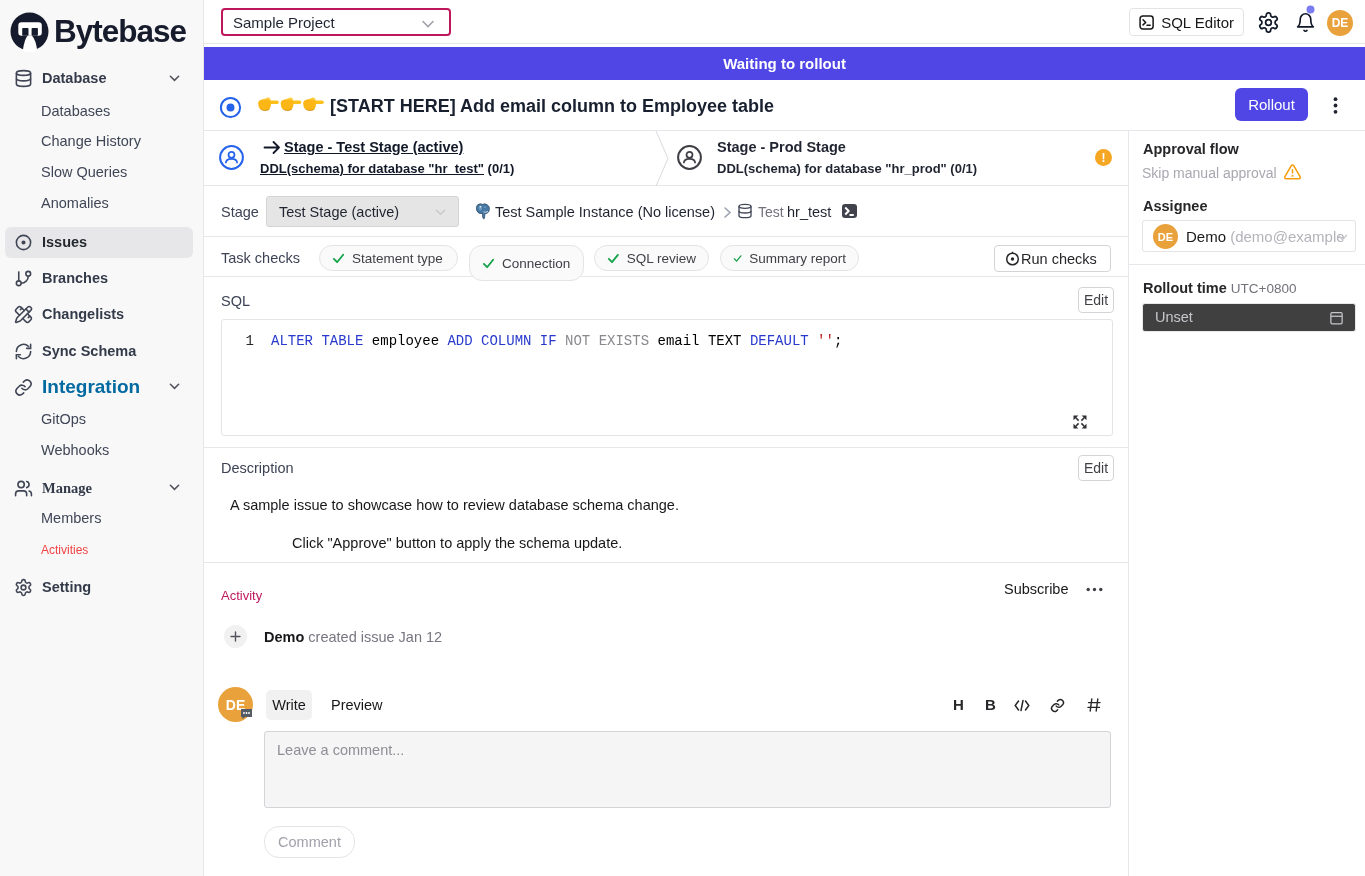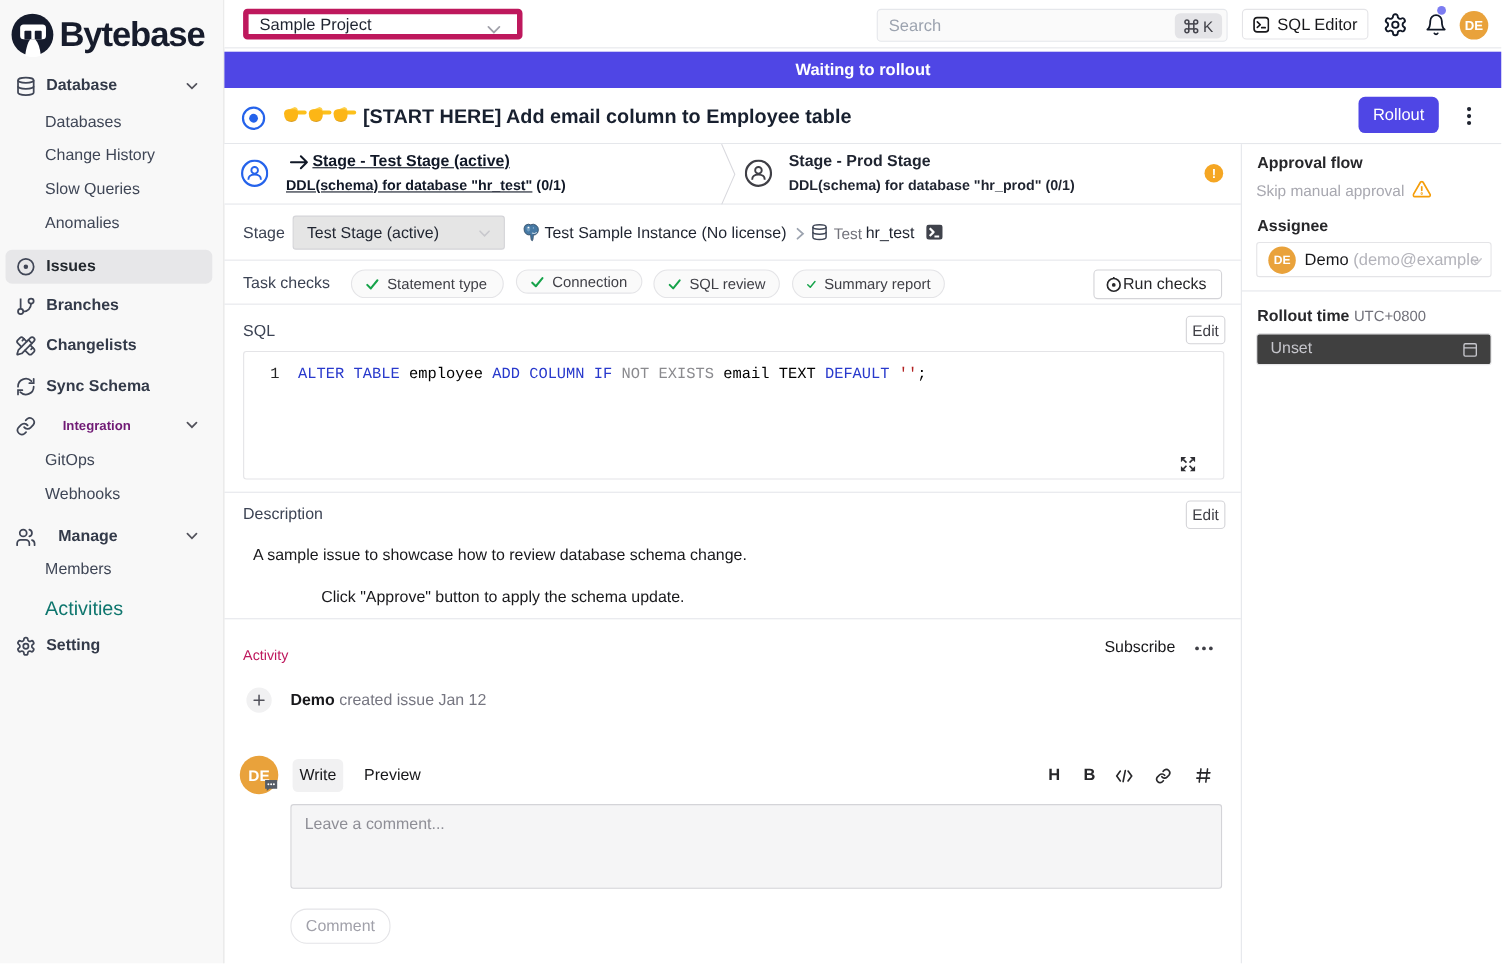--- a/index.html
+++ b/index.html
@@ -87,74 +87,61 @@
             <path d="M21 3v5h-5 M3 21v-5h5"></path>
           </svg>
         <span style="margin-left:9px;font-size:14.5px;font-weight:bold;color:#333a49;">Sync Schema</span>
       </div>
 
       <div class="abs flex" style="left:14px;top:377px;height:20px;">
         <svg width="19" height="19" viewBox="0 0 24 24" fill="none" stroke="#404656" stroke-width="2" stroke-linecap="round">
             <path d="M10 13a5 5 0 0 0 7.5.5l3-3a5 5 0 0 0-7-7l-1.7 1.7"></path>
             <path d="M14 11a5 5 0 0 0-7.5-.5l-3 3a5 5 0 0 0 7 7l1.7-1.7"></path>
           </svg>
-        <span style="margin-left:24px;font-size:12px;font-weight:bold;color:#701a75;">Integration</span>
+        <span style="margin-left:9px;font-size:19px;font-weight:bold;color:#0369a1;">Integration</span>
       </div>
       <svg class="abs" style="left:168px;top:381px;" width="13" height="11" viewBox="0 0 14 12">
           <path d="M2.5 3.5 L7 8 L11.5 3.5" stroke="#52525b" stroke-width="1.7" fill="none" stroke-linecap="round"></path>
         </svg>
       <div class="abs" style="left:41px;top:411px;font-size:14.5px;color:#3f4656;">GitOps</div>
       <div class="abs" style="left:41px;top:442px;font-size:14.5px;color:#3f4656;">Webhooks</div>
 
       <div class="abs flex" style="left:14px;top:478px;height:20px;">
         <svg width="19" height="19" viewBox="0 0 24 24" fill="none" stroke="#404656" stroke-width="2" stroke-linecap="round">
             <path d="M16 21v-2a4 4 0 0 0-4-4H6a4 4 0 0 0-4 4v2"></path>
             <circle cx="9" cy="7" r="4"></circle>
             <path d="M22 21v-2a4 4 0 0 0-3-3.87 M16 3.13a4 4 0 0 1 0 7.75"></path>
           </svg>
-        <span style="margin-left:20px;font-size:14.5px;font-weight:bold;color:#333a49;">Manage</span>
+        <span style="margin-left:9px;font-size:14.5px;font-weight:bold;color:#333a49;font-family:Liberation Serif, serif;">Manage</span>
       </div>
       <svg class="abs" style="left:168px;top:482px;" width="13" height="11" viewBox="0 0 14 12">
           <path d="M2.5 3.5 L7 8 L11.5 3.5" stroke="#52525b" stroke-width="1.7" fill="none" stroke-linecap="round"></path>
         </svg>
       <div class="abs" style="left:41px;top:510px;font-size:14.5px;color:#3f4656;">Members</div>
-      <div class="abs" style="left:41px;top:543px;font-size:18px;color:#0f766e;text-align:center;">Activities</div>
+      <div class="abs" style="left:41px;top:543px;font-size:12px;color:#ef4444;text-align:center;">Activities</div>
 
       <div class="abs flex" style="left:14px;top:577px;height:20px;">
         <svg width="19" height="19" viewBox="0 0 24 24" fill="none" stroke="#404656" stroke-width="2">
             <path d="M12.22 2h-.44a2 2 0 0 0-2 2v.18a2 2 0 0 1-1 1.73l-.43.25a2 2 0 0 1-2 0l-.15-.08a2 2 0 0 0-2.73.73l-.22.38a2 2 0 0 0 .73 2.73l.15.1a2 2 0 0 1 1 1.72v.51a2 2 0 0 1-1 1.74l-.15.09a2 2 0 0 0-.73 2.73l.22.38a2 2 0 0 0 2.73.73l.15-.08a2 2 0 0 1 2 0l.43.25a2 2 0 0 1 1 1.73V20a2 2 0 0 0 2 2h.44a2 2 0 0 0 2-2v-.18a2 2 0 0 1 1-1.73l.43-.25a2 2 0 0 1 2 0l.15.08a2 2 0 0 0 2.73-.73l.22-.39a2 2 0 0 0-.73-2.73l-.15-.08a2 2 0 0 1-1-1.74v-.5a2 2 0 0 1 1-1.74l.15-.09a2 2 0 0 0 .73-2.73l-.22-.38a2 2 0 0 0-2.73-.73l-.15.08a2 2 0 0 1-2 0l-.43-.25a2 2 0 0 1-1-1.73V4a2 2 0 0 0-2-2z"></path>
             <circle cx="12" cy="12" r="3"></circle>
           </svg>
         <span style="margin-left:9px;font-size:14.5px;font-weight:bold;color:#333a49;">Setting</span>
       </div>
     </div>
   </div>
 
   <div class="abs" style="left:204px;top:0;width:1161px;height:44px;background:#fff;border-bottom:1px solid #e5e7eb;"></div>
 
-  <div class="abs flex" style="left:221px;top:8px;width:254px;height:28px;border:5px solid #be185d;border-radius:4px;background:#fff;padding:0 10px;">
+  <div class="abs flex" style="left:221px;top:8px;width:230px;height:28px;border:2px solid #be185d;border-radius:4px;background:#fff;padding:0 10px;">
     <span style="font-size:15px;color:#1f2430;">Sample Project</span>
     <svg class="abs" style="right:14px;top:8px;" width="14" height="12" viewBox="0 0 14 12">
         <path d="M2 3.5 L7 8.5 L12 3.5" stroke="#a1a1aa" stroke-width="1.6" fill="none" stroke-linecap="round"></path>
       </svg>
   </div>
 
-  <div class="abs flex" style="left:797px;top:8px;width:319px;height:30px;border:1px solid #e5e7eb;border-radius:4px;background:#fafafa;padding:0 8px;">
-    <span style="font-size:15px;color:#9ca3af;padding-left:2px;">Search</span>
-    <div class="flex" style="position:absolute;right:4px;top:3px;height:23px;background:#e4e4e7;border-radius:5px;padding:0 8px;font-size:14px;color:#3f3f46;">
-      <svg width="14" height="14" viewBox="0 0 14 14" style="margin-right:4px;" fill="none" stroke="#44444c" stroke-width="1.4">
-          <rect x="4.7" y="4.7" width="4.6" height="4.6"></rect>
-          <circle cx="3" cy="3" r="1.8"></circle>
-          <circle cx="11" cy="3" r="1.8"></circle>
-          <circle cx="3" cy="11" r="1.8"></circle>
-          <circle cx="11" cy="11" r="1.8"></circle>
-        </svg>
-      <span>K</span>
-    </div>
-  </div>
 
   <div class="abs flex" style="left:1129px;top:8px;width:115px;height:28px;border:1px solid #e4e4e7;border-radius:4px;background:#fff;padding:0 9px;">
     <svg width="17" height="17" viewBox="0 0 17 17">
         <rect x="1.2" y="1.2" width="14.6" height="14.6" rx="3" fill="none" stroke="#18181b" stroke-width="1.7"></rect>
         <path d="M4.5 5.5 L7.5 8.5 L4.5 11.2" stroke="#18181b" stroke-width="1.7" fill="none" stroke-linecap="round" stroke-linejoin="round"></path>
         <path d="M9 11.5 H12.5" stroke="#18181b" stroke-width="1.7" stroke-linecap="round"></path>
       </svg>
     <span style="font-size:15px;color:#18181b;margin-left:7px;">SQL Editor</span>
   </div>
 
@@ -272,21 +259,21 @@
 
   <div class="abs" style="left:204px;top:237px;width:924px;height:40px;border-bottom:1px solid #e5e7eb;"></div>
   <div id="taskchecks">
     <div class="abs" style="left:221px;top:250px;font-size:14.5px;color:#3c4354;">Task checks</div>
     <div class="abs flex pill" style="left:319px;top:245px;width:139px;height:26px;">
         <svg class="chk" width="13" height="13" viewBox="0 0 14 14">
           <path d="M2 7.5 L5.5 11 L12 3" stroke="#16a34a" stroke-width="2" fill="none" stroke-linecap="round" stroke-linejoin="round"></path>
         </svg>
         <span>Statement type</span>
       </div>
-    <div class="abs flex pill" style="left:469px;top:245px;width:115px;height:22px;text-align:center;">
+    <div class="abs flex pill" style="left:469px;top:245px;width:115px;height:36px;text-align:center;">
         <svg class="chk" width="13" height="13" viewBox="0 0 14 14">
           <path d="M2 7.5 L5.5 11 L12 3" stroke="#16a34a" stroke-width="2" fill="none" stroke-linecap="round" stroke-linejoin="round"></path>
         </svg>
         <span>Connection</span>
       </div>
     <div class="abs flex pill" style="left:594px;top:245px;width:115px;height:26px;">
         <svg class="chk" width="13" height="13" viewBox="0 0 14 14">
           <path d="M2 7.5 L5.5 11 L12 3" stroke="#16a34a" stroke-width="2" fill="none" stroke-linecap="round" stroke-linejoin="round"></path>
         </svg>
         <span>SQL review</span>

